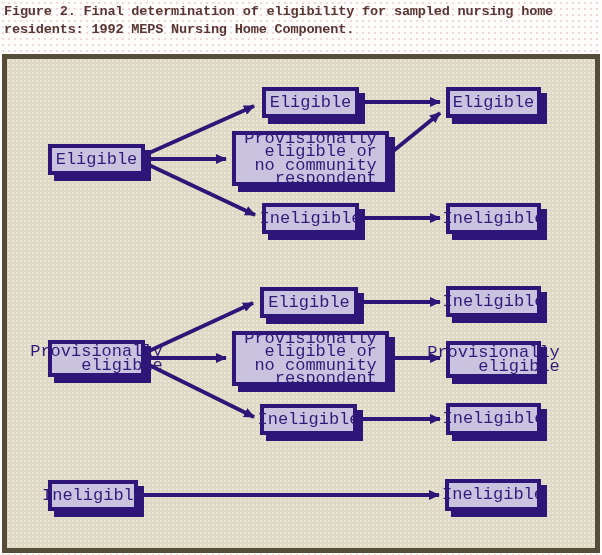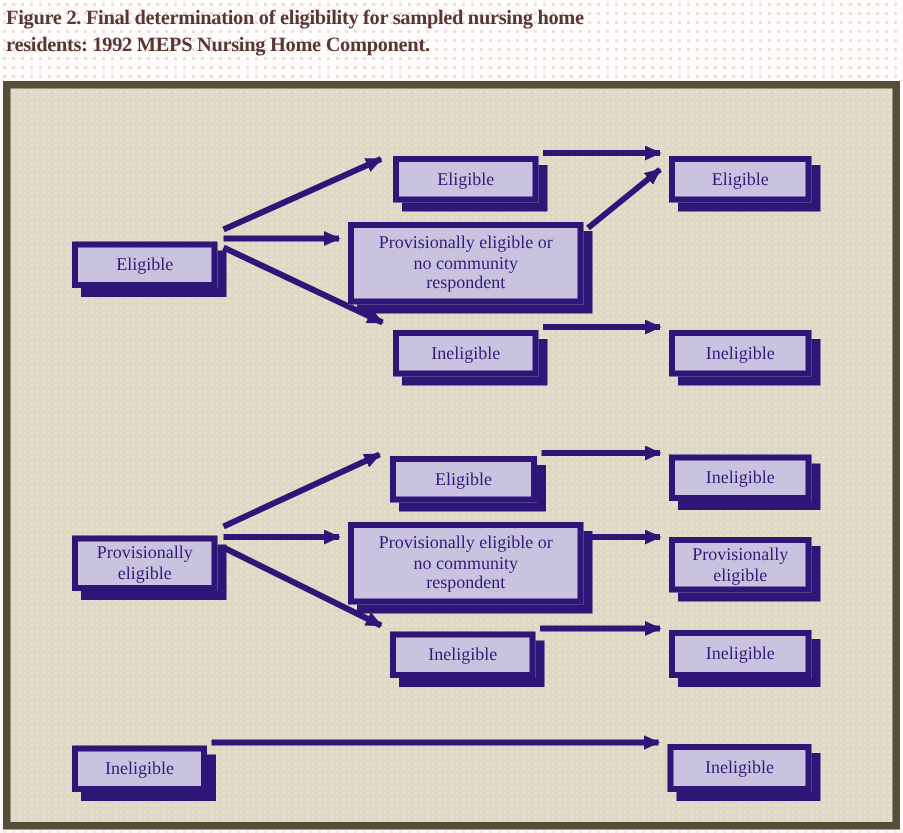--- a/index.html
+++ b/index.html
@@ -1,20 +1,20 @@
 <!DOCTYPE html>
 <html><head>
 <meta charset="utf-8">
 <style>
   html,body{margin:0;padding:0;}
   .stage{
     position:relative;
     width:602px;height:555px;
     overflow:hidden;
-    font-family:Liberation Serif, serif;
+    font-family:Liberation Mono, monospace;
     background-color:#fffdfc;
     background-image:radial-gradient(#f3d7db 0.9px, transparent 1.1px);
     background-size:6px 6px;
   }
   .figure-title{
     position:absolute;left:4px;top:3px;width:580px;
     color:#593632;font-weight:bold;font-size:13.6px;line-height:18px;
     letter-spacing:-0.2px;
   }
   .frame{
@@ -25,24 +25,23 @@
     background-image:radial-gradient(#ece5d2 0.8px, transparent 1px);
     background-size:4px 4px;
   }
   .arrows{position:absolute;left:0;top:0;width:602px;height:555px;pointer-events:none;}
   .node{
     position:absolute;box-sizing:border-box;
     background:#c9c3e0;
     border:4px solid #2d1677;
     box-shadow:6px 6px 0 0 #2d1677;
     color:#301a7a;
-    font-size:12px;line-height:13.5px;
+    font-size:17px;line-height:13.5px;
     display:flex;align-items:center;justify-content:center;
-    text-align:center;
-    margin-top:17px;
+    text-align:right;
   }
   .node.pad{padding:0 13px;}
 </style>
 </head>
 <body>
 
 <div class="stage">
 
   <div class="figure-title">
     <div>Figure 2.  Final determination of eligibility for sampled nursing home</div>

